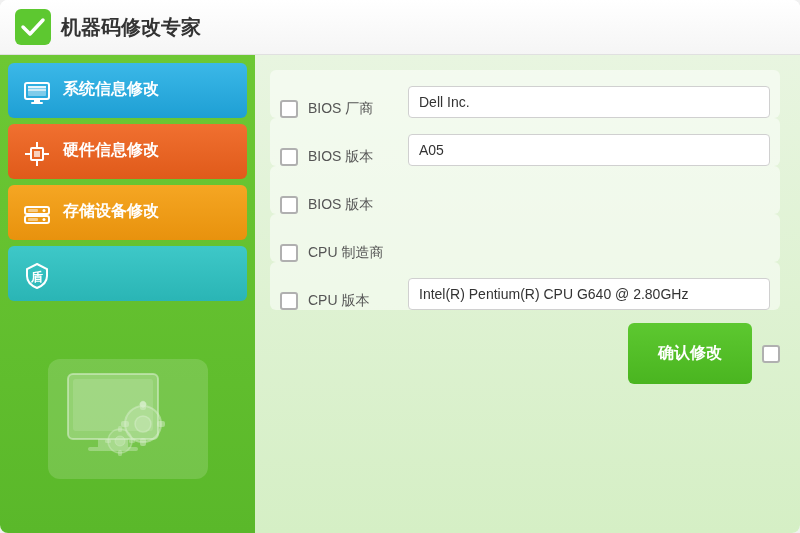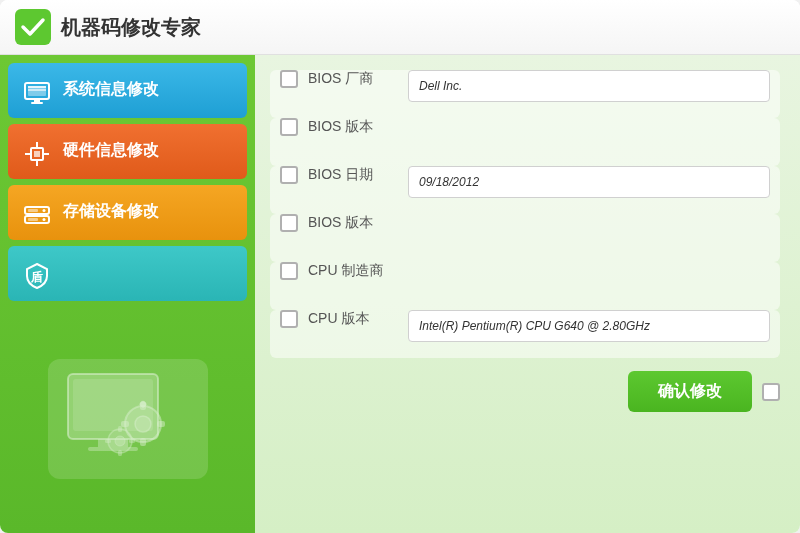--- a/index.html
+++ b/index.html
@@ -125,21 +125,21 @@
       background: linear-gradient(180deg, #e8f5e0 0%, #d5efc5 100%);
       padding: 15px 20px 15px 15px;
       display: flex;
       flex-direction: column;
       gap: 8px;
       overflow-y: auto;
     }
 
     .field-row {
       display: flex;
-      align-items: flex-start;
+      align-items: flex-end;
       height: 48px;
       background: rgba(255,255,255,0.5);
       border-radius: 6px;
       padding: 0 10px;
       gap: 10px;
     }
 
     .field-checkbox {
       width: 18px;
       height: 18px;
@@ -156,40 +156,39 @@
       flex-shrink: 0;
     }
 
     .field-input {
       flex: 1;
       height: 32px;
       border: 1px solid #d0d0d0;
       border-radius: 4px;
       background: white;
       padding: 0 10px;
-      font-size: 12px;
+      font-size: 14px;
       color: #333;
       outline: none;
-      font-style: italic;
     }
 
     .bottom-area {
       display: flex;
       align-items: center;
       justify-content: flex-end;
       padding: 5px 0 0 0;
       gap: 10px;
     }
 
     .confirm-btn {
       background: linear-gradient(180deg, #5dc830 0%, #4ab520 100%);
       color: white;
       border: none;
       border-radius: 6px;
-      padding: 10px 30px;
+      padding: 20px 30px;
       font-size: 16px;
       font-weight: bold;
       cursor: pointer;
       font-family: "Microsoft YaHei", sans-serif;
     }
 
     .small-checkbox {
       width: 18px;
       height: 18px;
       border: 2px solid #b0b0b0;
@@ -306,25 +305,21 @@
 
       <div id="fields-container">
           <div class="field-row">
             <div class="field-checkbox"></div>
             <span class="field-label">BIOS 厂商</span>
             <input type="text" class="field-input" value="Dell Inc." style="">
           </div>
           <div class="field-row">
             <div class="field-checkbox"></div>
             <span class="field-label">BIOS 版本</span>
-          </div>
-          <div class="field-row">
-            <div class="field-checkbox"></div>
-            <span class="field-label">BIOS 日期</span>
-            <input type="text" class="field-input" value="09/18/2012" style="">
+            <input type="text" class="field-input" value="A05" style="">
           </div>
           <div class="field-row">
             <div class="field-checkbox"></div>
             <span class="field-label">BIOS 版本</span>
           </div>
           <div class="field-row">
             <div class="field-checkbox"></div>
             <span class="field-label">CPU 制造商</span>
           </div>
           <div class="field-row">

